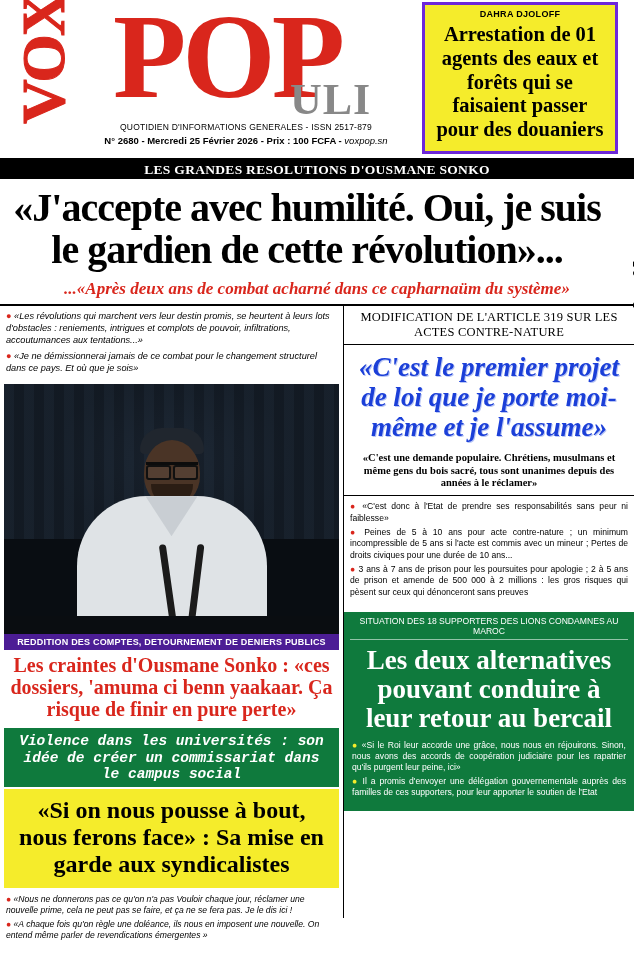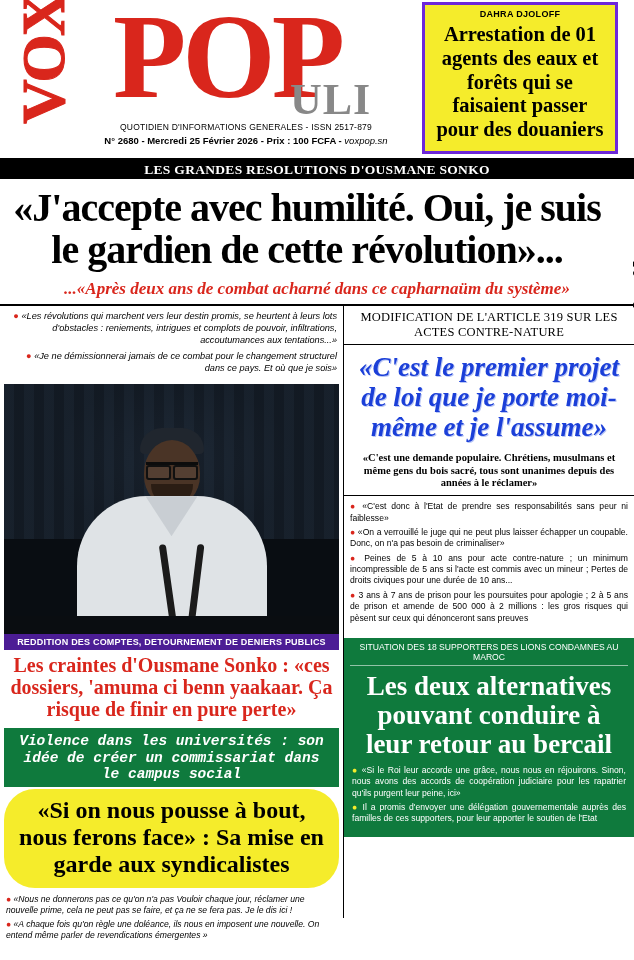--- a/index.html
+++ b/index.html
@@ -102,21 +102,21 @@
     padding: 4px 8px 6px 8px;
     border-bottom: 2px solid #000;
   }
 
   
   .cols { display: flex; height: 612px; }
   .colL { width: 344px; border-right: 1.5px solid #000; }
   .colR { width: 290px; }
 
   .bullets { padding: 5px 6px 4px 6px; font-size: 9.2px; line-height: 1.28; }
-  .bullets p { margin-bottom: 4px; font-style: italic; text-align: right; }
+  .bullets p { margin-bottom: 4px; font-style: italic; }
   .bullets .b { color:#d9261c; font-style: normal; font-weight: bold; }
 
   .photo {
     position: relative;
     height: 250px; margin: 2px 4px 0 4px;
     background: linear-gradient(#17202b, #0b1016);
     overflow: hidden;
   }
   .photo .stage { position:absolute; inset:0; background:
      radial-gradient(120px 80px at 50% 30%, #2c3a4a 0%, #131a22 70%, #090d12 100%); }
@@ -151,21 +151,20 @@
     font-size: 20px; line-height:1.1; text-align:center; padding: 4px 6px 6px 6px;
   }
   .greenband {
     background:#0f7a3d; color:#fff; font-family:Liberation Mono, monospace;
     font-weight:bold; font-style:italic; font-size:14.5px; line-height:1.12;
     text-align:center; padding:5px 8px; margin: 2px 4px 0 4px;
   }
   .yellowbox {
     background:#f5ec2b; margin: 2px 4px 0 4px; padding: 8px 8px 10px 8px;
     text-align:center;
-    border-radius:31px;
   }
   .yellowbox .h {
     font-family:"Liberation Serif", serif; font-weight:bold; font-size:24px; line-height:1.12;
   }
   .leadbul { padding: 6px 6px 4px 6px; font-size: 8.6px; line-height:1.3; }
   .leadbul p { margin-bottom: 3px; font-style: italic; }
   .leadbul .b { color:#d9261c; font-weight:bold; font-style:normal; }
 
   
   .rhead-box { border-bottom: 1.5px solid #000; padding: 4px 6px 5px 6px; text-align:center;}
@@ -277,21 +276,20 @@
       <div class="rhead-box">
         <div class="t">MODIFICATION DE L'ARTICLE 319 SUR LES ACTES CONTRE-NATURE</div>
       </div>
 
       <div class="bluehead">«C'est le premier projet de loi que je porte moi-même et je l'assume»</div>
 
       <div class="rsub">«C'est une demande populaire. Chrétiens, musulmans et même gens du bois sacré, tous sont unanimes depuis des années à le réclamer»</div>
 
       <div class="rbul">
         <p><span class="b">● </span><span>«C'est donc à l'Etat de prendre ses responsabilités sans peur ni faiblesse»</span></p>
-        <p><span class="b">● </span><span>«On a verrouillé le juge qui ne peut plus laisser échapper un coupable. Donc, on n'a pas besoin de criminaliser»</span></p>
         <p><span class="b">● </span><span>Peines de 5 à 10 ans pour acte contre-nature ; un minimum incompressible de 5 ans si l'acte est commis avec un mineur ; Pertes de droits civiques pour une durée de 10 ans...</span></p>
         <p><span class="b">● </span><span>3 ans à 7 ans de prison pour les poursuites pour apologie ; 2 à 5 ans de prison et amende de 500 000 à 2 millions : les gros risques qui pèsent sur ceux qui dénonceront sans preuves</span></p>
       </div>
 
       <div class="greenbox">
         <div class="kick">SITUATION DES 18 SUPPORTERS DES LIONS CONDAMNES AU MAROC</div>
         <div class="h">Les deux alternatives pouvant conduire à leur retour au bercail</div>
         <div class="bul">
           <p><span class="b">● </span><span>«Si le Roi leur accorde une grâce, nous nous en réjouirons. Sinon, nous avons des accords de coopération judiciaire pour les rapatrier qu'ils purgent leur peine, ici»</span></p>
           <p><span class="b">● </span><span>Il a promis d'envoyer une délégation gouvernementale auprès des familles de ces supporters, pour leur apporter le soutien de l'Etat</span></p>

